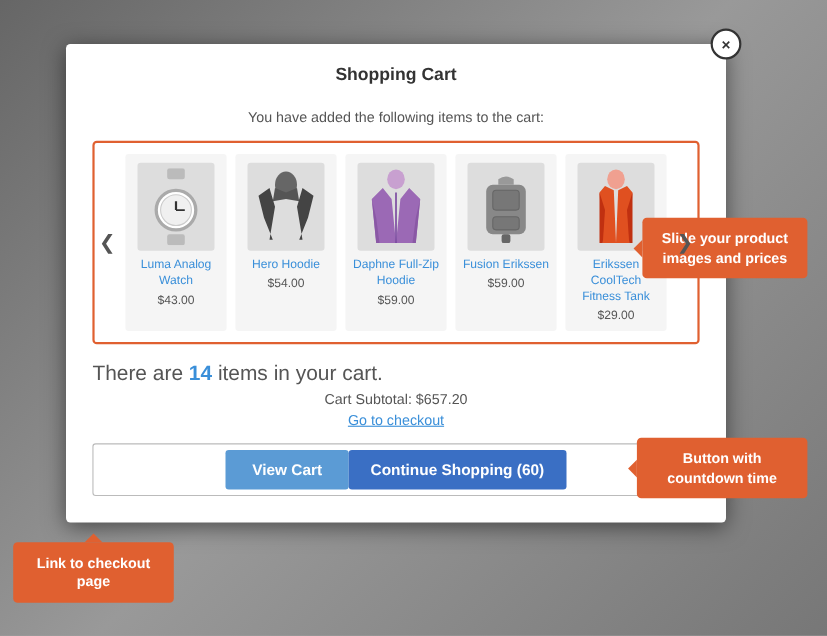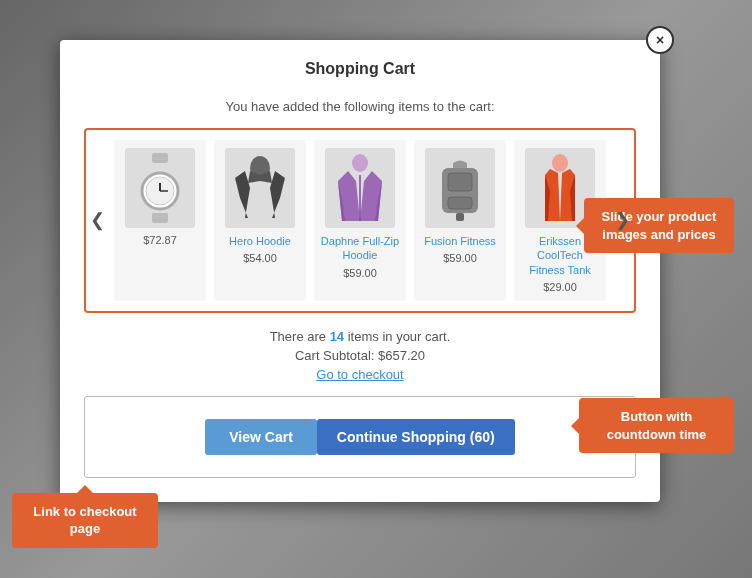--- a/index.html
+++ b/index.html
@@ -116,22 +116,21 @@
       line-height: 1.3;
       margin-bottom: 4px;
     }
 
     .product-price {
       font-size: 11px;
       color: #555;
     }
 
     .cart-info {
-      text-align: center;
-      font-size: 13px;
+      font-size: 19px;
       color: #555;
       margin-bottom: 4px;
     }
 
     .cart-count {
       color: #3a8fd9;
       font-weight: bold;
     }
 
     .cart-subtotal {
@@ -149,21 +148,21 @@
       font-size: 13px;
       cursor: pointer;
       margin-bottom: 14px;
     }
 
     .button-row {
       display: flex;
       justify-content: center;
       gap: 0;
       border: 1px solid #bbb;
-      padding: 22px 16px;
+      padding: 5px 16px;
       border-radius: 3px;
     }
 
     .btn-view-cart {
       background: #5b9bd5;
       color: #fff;
       border: none;
       padding: 10px 24px;
       font-size: 14px;
       border-radius: 3px;
@@ -261,21 +260,22 @@
         <div class="product-img">
           <svg width="60" height="70" viewBox="0 0 60 70">
             <rect x="22" y="0" width="16" height="10" rx="2" fill="#bbb"></rect>
             <circle cx="30" cy="38" r="18" fill="white" stroke="#aaa" stroke-width="3"></circle>
             <circle cx="30" cy="38" r="14" fill="#f0f0f0" stroke="#ccc" stroke-width="1"></circle>
             <line x1="30" y1="30" x2="30" y2="38" stroke="#333" stroke-width="2"></line>
             <line x1="30" y1="38" x2="38" y2="38" stroke="#333" stroke-width="1.5"></line>
             <rect x="22" y="60" width="16" height="10" rx="2" fill="#bbb"></rect>
           </svg>
         </div>
-        <div class="product-price">$72.87</div>
+        <div class="product-name">Luma Analog Watch</div>
+        <div class="product-price">$43.00</div>
       </div>
 
       <div class="product-item">
         <div class="product-img">
           <svg width="60" height="70" viewBox="0 0 60 70">
             <ellipse cx="30" cy="15" rx="10" ry="12" fill="#666"></ellipse>
             <path d="M5 25 L15 18 L20 35 L15 65 L45 65 L40 35 L45 18 L55 25 L50 45 L42 65 L18 65 L10 45 Z" fill="#444"></path>
             <path d="M20 18 L30 22 L40 18 L42 30 L30 28 L18 30 Z" fill="#555"></path>
           </svg>
         </div>
@@ -300,21 +300,21 @@
       <div class="product-item">
         <div class="product-img">
           <svg width="60" height="70" viewBox="0 0 60 70">
             <rect x="12" y="15" width="36" height="45" rx="6" fill="#888"></rect>
             <rect x="18" y="20" width="24" height="18" rx="3" fill="#777" stroke="#666" stroke-width="1"></rect>
             <rect x="18" y="44" width="24" height="12" rx="3" fill="#777" stroke="#666" stroke-width="1"></rect>
             <path d="M23 10 Q30 5 37 10 L37 15 L23 15 Z" fill="#999"></path>
             <rect x="26" y="60" width="8" height="8" rx="2" fill="#666"></rect>
           </svg>
         </div>
-        <div class="product-name">Fusion Fitness</div>
+        <div class="product-name">Fusion Erikssen</div>
         <div class="product-price">$59.00</div>
       </div>
 
       <div class="product-item">
         <div class="product-img">
           <svg width="60" height="70" viewBox="0 0 60 70">
             <ellipse cx="30" cy="10" rx="8" ry="9" fill="#f0a090"></ellipse>
             <path d="M15 22 L20 16 L28 20 L30 68 L32 20 L40 16 L45 22 L42 68 L18 68 Z" fill="#e05020"></path>
             <path d="M15 22 L20 38 L18 68 L15 68 Z" fill="#c03010"></path>
             <path d="M45 22 L40 38 L42 68 L45 68 Z" fill="#c03010"></path>

